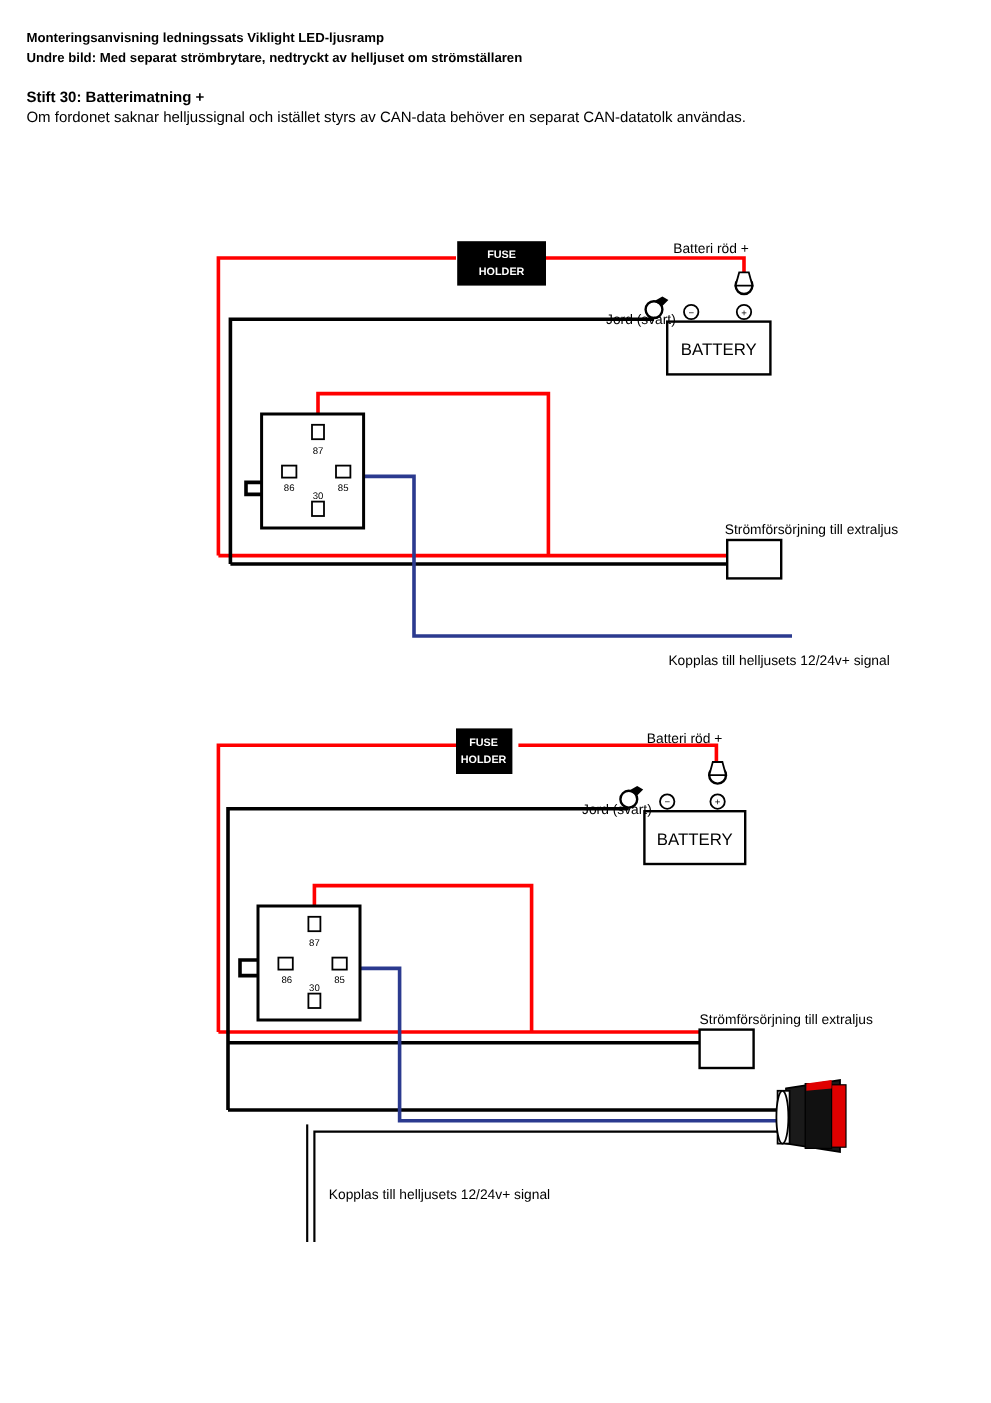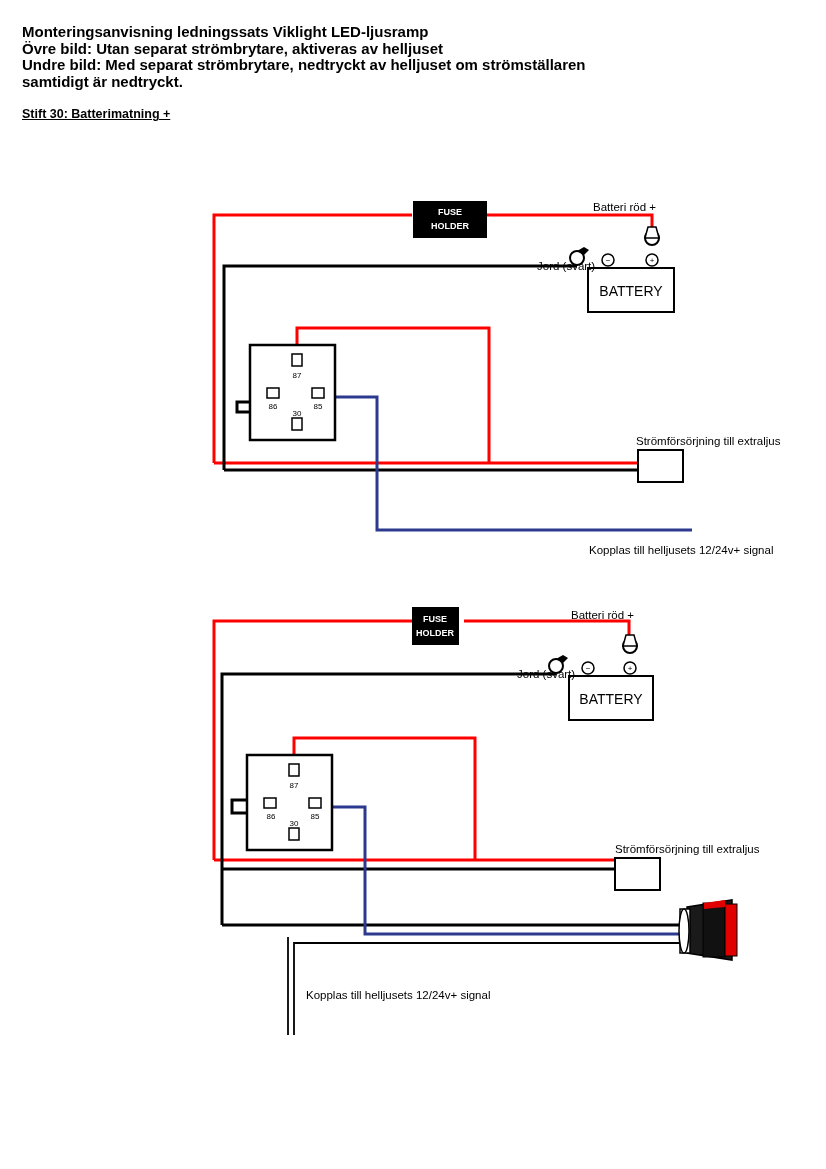--- a/index.html
+++ b/index.html
@@ -18,49 +18,47 @@
     overflow: hidden;
     background: #ffffff;
   }
   .header-block {
     position: absolute;
     left: 22px;
     top: 24px;
     width: 780px;
   }
   .header-line {
-    font-size: 15px;
+    font-size: 11px;
     font-weight: bold;
     line-height: 16.5px;
     color: #000;
     white-space: pre;
   }
   .pin-line {
     font-size: 12.5px;
     font-weight: bold;
     line-height: 16.5px;
     color: #000;
     white-space: pre;
-    text-decoration: underline;
   }
   .note-line {
     font-size: 12.5px;
     font-weight: normal;
     line-height: 16.5px;
     color: #000;
     white-space: pre;
   }
   .spacer {
     height: 16px;
   }
   .diagram {
     position: absolute;
     left: 0;
     width: 792px;
-    margin-left: 32px;
   }
   #diagram-top { top: 190px; height: 380px; }
   #diagram-bottom { top: 595px; height: 470px; }
   .diagram svg { display: block; }
   .lbl {
     font-family: "Liberation Sans", sans-serif;
     font-size: 11.5px;
     fill: #000;
   }
   .lbl-sm {
@@ -80,25 +78,24 @@
     fill: #000;
   }
 </style>
 </head>
 <body>
 
 <div id="page">
 
   <div class="header-block">
     <div class="header-line">Monteringsanvisning ledningssats Viklight LED-ljusramp</div>
-    <div class="header-line">Övre bild: Utan separat strömbrytare, aktiveras av helljuset</div>
     <div class="header-line">Undre bild: Med separat strömbrytare, nedtryckt av helljuset om strömställaren</div>
-    <div class="header-line">samtidigt är nedtryckt.</div>
     <div class="spacer"></div>
     <div class="pin-line">Stift 30: Batterimatning +</div>
+    <div class="note-line">Om fordonet saknar helljussignal och istället styrs av CAN-data behöver en separat CAN-datatolk användas.</div>
   </div>
 
   <div class="diagram" id="diagram-top">
     <svg width="826" height="380" viewBox="0 0 826 380" xmlns="http://www.w3.org/2000/svg">
 
       <g>
         <polyline points="620,45 620,25 455,25" fill="none" stroke="#ff0000" stroke-width="3"></polyline>
         <polyline points="380,25 182,25 182,273" fill="none" stroke="#ff0000" stroke-width="3"></polyline>
 
         <polyline points="265,165 265,138 457,138 457,273" fill="none" stroke="#ff0000" stroke-width="3"></polyline>

